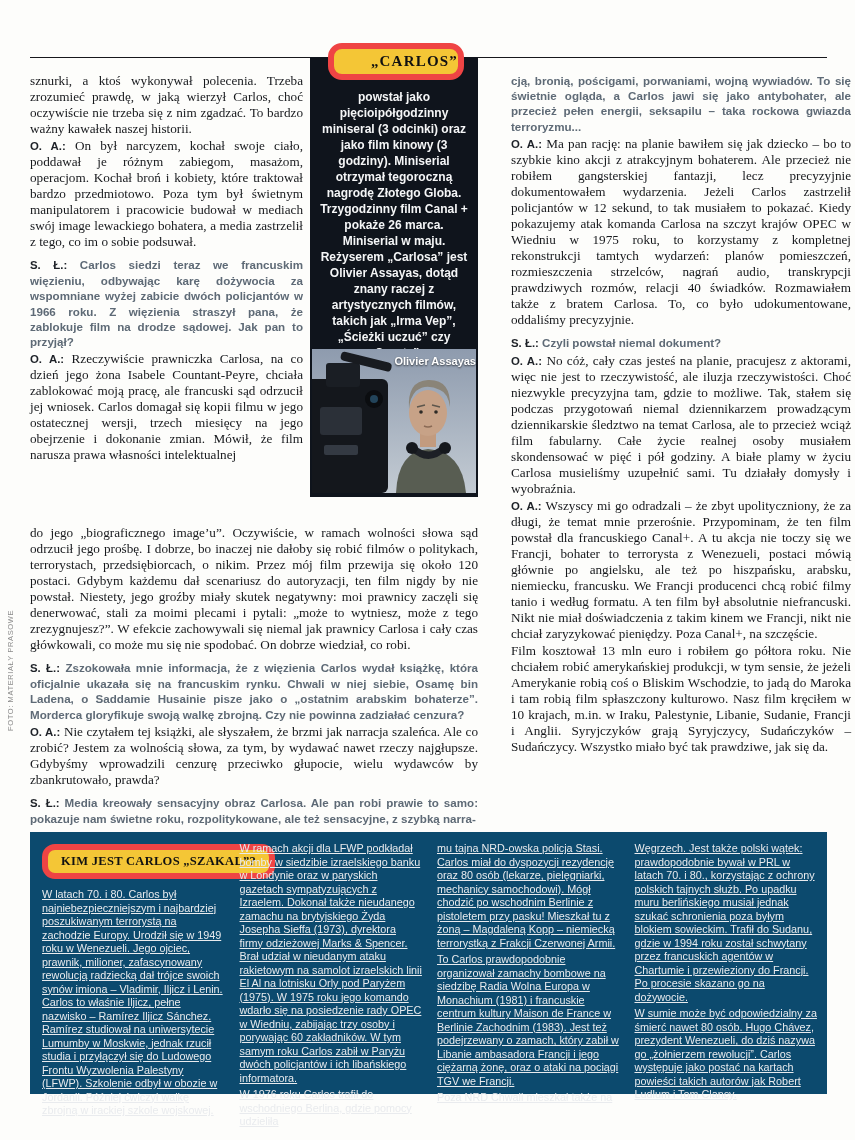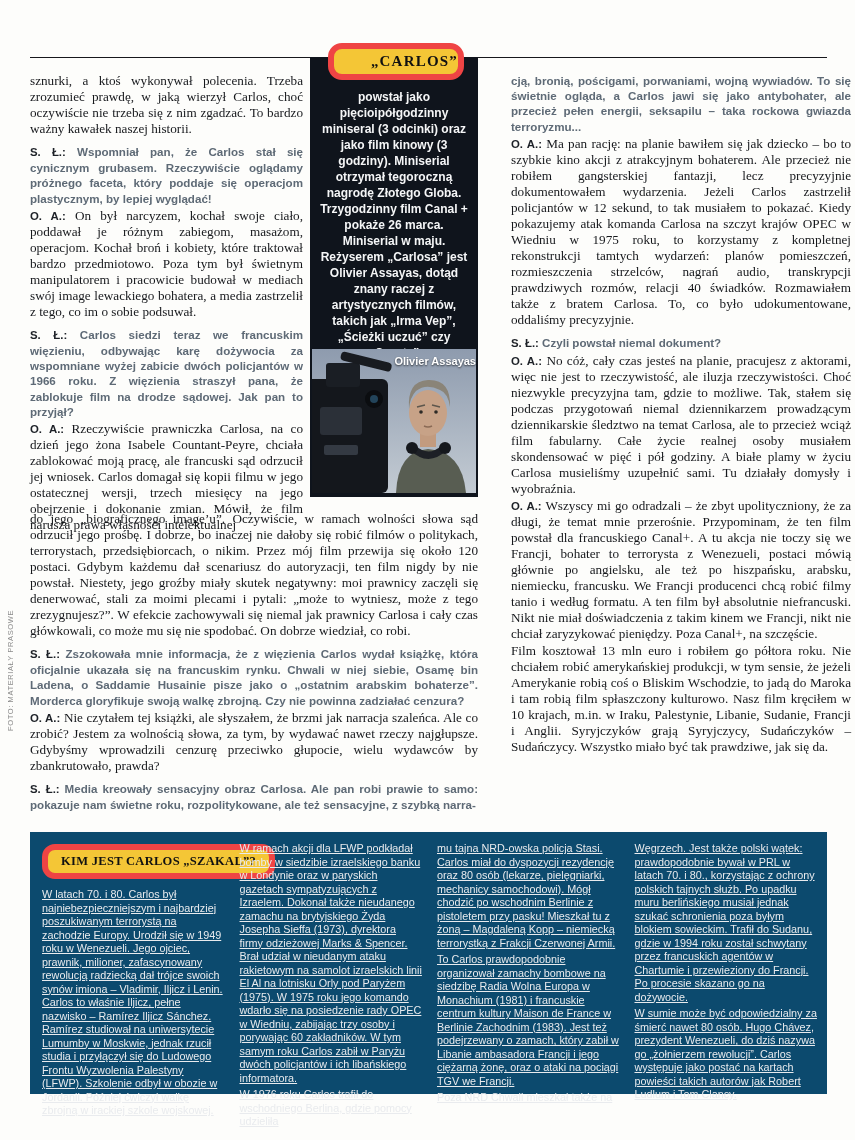--- a/index.html
+++ b/index.html
@@ -19,21 +19,21 @@
         font-size:12px;line-height:16px;text-align:center;padding:32px 9px 0 9px;}
   .photo{position:absolute;left:2px;right:2px;bottom:4px;height:144px;overflow:hidden;}
   .photo svg{display:block;}
   .photo-cap{position:absolute;top:6px;left:0;right:0;text-align:right;color:#fff;
         font-family:"Liberation Sans",sans-serif;font-weight:700;font-size:11px;
         text-shadow:0 1px 2px rgba(0,0,0,.7);}
 
   
   .lcol{position:absolute;left:30px;top:73px;width:273px;}
   .rcol{position:absolute;left:511px;top:73px;width:340px;}
-  .wide{position:absolute;left:30px;top:511px;width:448px;}
+  .wide{position:absolute;left:30px;top:525px;width:448px;}
   .blk{font-size:13.2px;line-height:16px;text-align:justify;margin:0 0 1px 0;}
   .q{font-family:"Liberation Sans",sans-serif;font-weight:700;color:#5e6a76;
      font-size:11.6px;line-height:15.2px;text-align:justify;margin:7px 0 2px 0;}
   .pfx{font-family:"Liberation Sans",sans-serif;font-weight:700;color:#1d2127;font-size:11.4px;}
 
   
   .botbox{position:absolute;left:30px;top:832px;width:797px;height:262px;background:#0c4a6e;
           box-sizing:border-box;padding:10px 10px 8px 12px;display:flex;gap:15px;}
   .botcol{flex:1 1 0;min-width:0;}
   .botcol p{color:#e9ebee;font-family:"Liberation Sans",sans-serif;font-size:10.8px;
@@ -59,21 +59,20 @@
 <body>
 
 <div class="page">
 
   <div class="toprule"></div>
 
   <div class="pill badge-top">„CARLOS”</div>
 
   <div class="lcol">
     <p class="blk">sznurki, a ktoś wykonywał polecenia. Trzeba zrozumieć prawdę, w jaką wierzył Carlos, choć oczywiście nie trzeba się z nim zgadzać. To bardzo ważny kawałek naszej historii.</p>
-    <p class="q"><span class="pfx">S. Ł.:</span> <span>Wspomniał pan, że Carlos stał się cynicznym grubasem. Rzeczywiście oglądamy próżnego faceta, który poddaje się operacjom plastycznym, by lepiej wyglądać!</span></p>
     <p class="blk"><span class="pfx">O. A.:</span> <span>On był narcyzem, kochał swoje ciało, poddawał je różnym zabiegom, masażom, operacjom. Kochał broń i kobiety, które traktował bardzo przedmiotowo. Poza tym był świetnym manipulatorem i pracowicie budował w mediach swój image lewackiego bohatera, a media zastrzelił z tego, co im o sobie podsuwał.</span></p>
     <p class="q"><span class="pfx">S. Ł.:</span> <span>Carlos siedzi teraz we francuskim więzieniu, odbywając karę dożywocia za wspomniane wyżej zabicie dwóch policjantów w 1966 roku. Z więzienia straszył pana, że zablokuje film na drodze sądowej. Jak pan to przyjął?</span></p>
     <p class="blk"><span class="pfx">O. A.:</span> <span>Rzeczywiście prawniczka Carlosa, na co dzień jego żona Isabele Countant-Peyre, chciała zablokować moją pracę, ale francuski sąd odrzucił jej wniosek. Carlos domagał się kopii filmu w jego ostatecznej wersji, trzech miesięcy na jego obejrzenie i dokonanie zmian. Mówił, że film narusza prawa własności intelektualnej</span></p>
   </div>
 
   <div class="midbox">
     <div class="txt">powstał jako pięcioipółgodzinny miniseral (3 odcinki) oraz jako film kinowy (3 godziny). Miniserial otrzymał tegoroczną nagrodę Złotego Globa. Trzygodzinny film Canal + pokaże 26 marca. Miniserial w maju. Reżyserem „Carlosa” jest Olivier Assayas, dotąd znany raczej z artystycznych filmów, takich jak „Irma Vep”, „Ścieżki uczuć” czy „Czysta”</div>
     <div class="photo">
       <svg width="164" height="144" viewBox="0 0 164 144">
         <defs>

